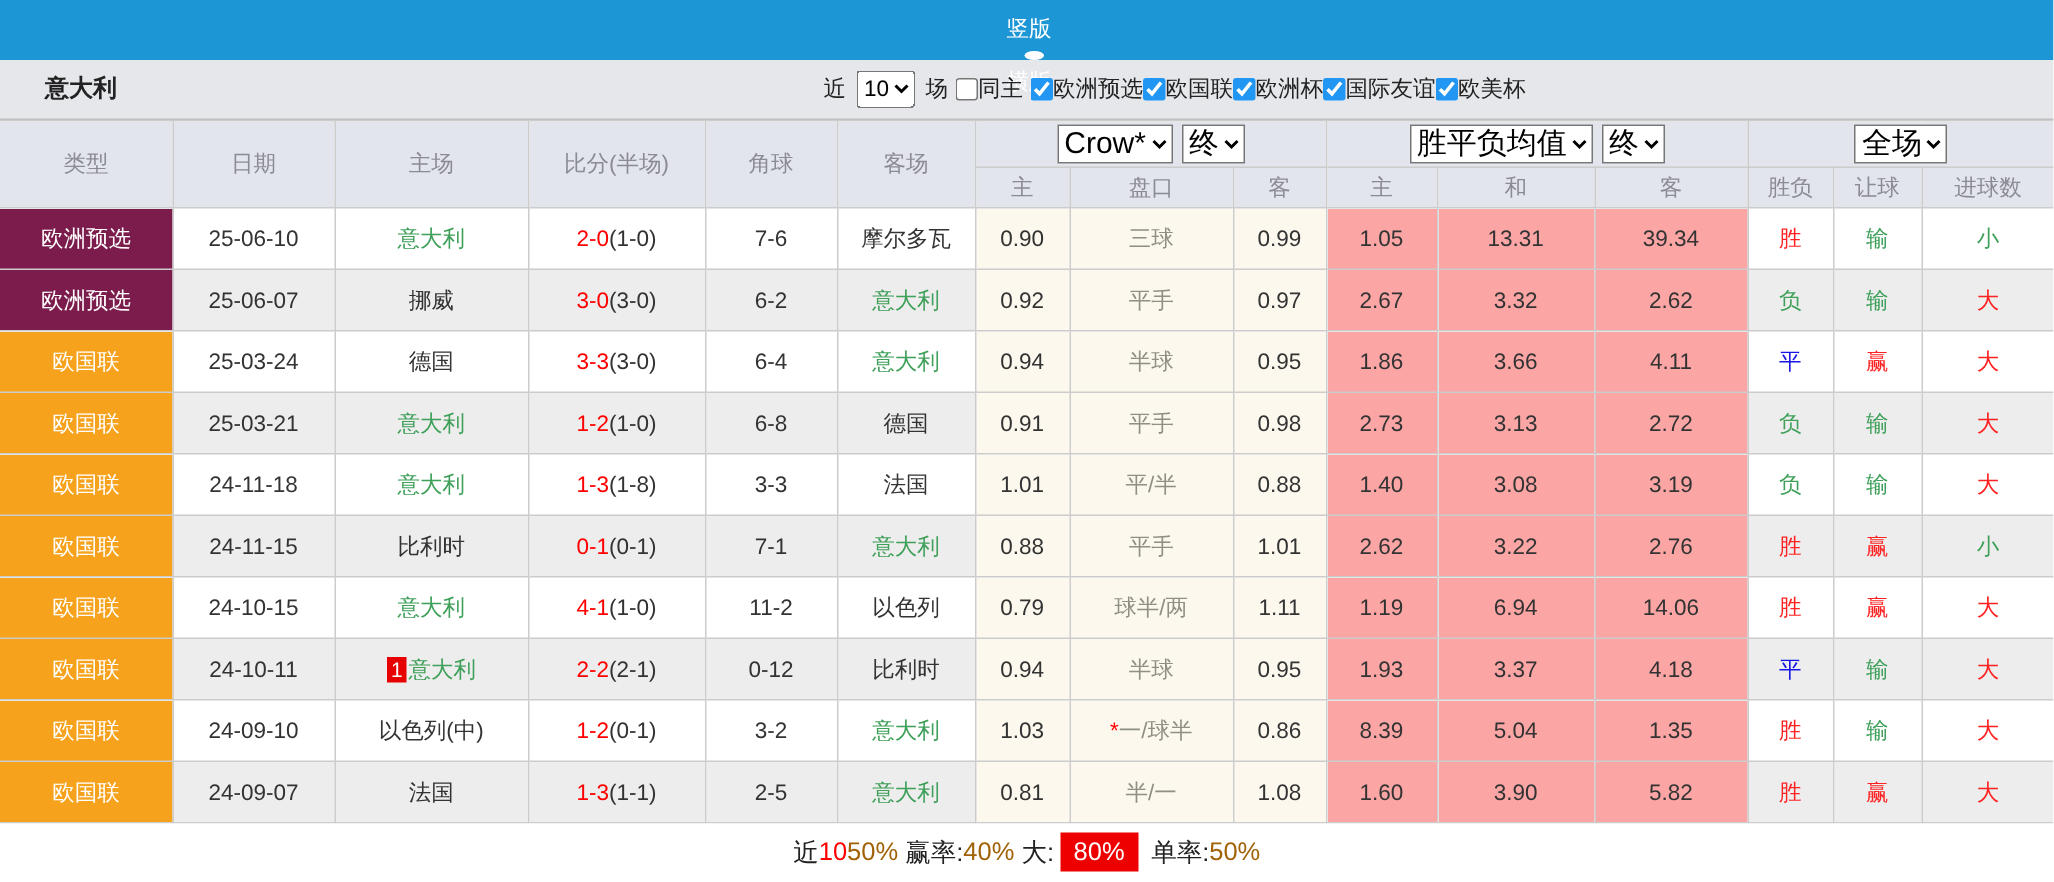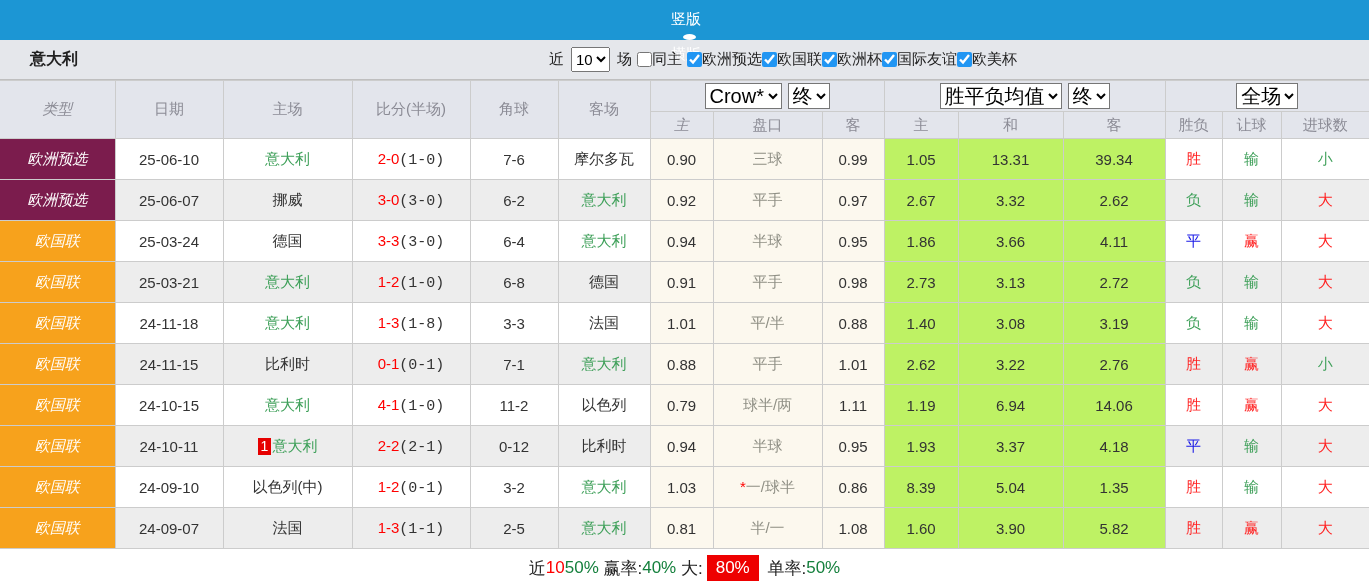--- a/index.html
+++ b/index.html
@@ -26,53 +26,53 @@
   .teamname { margin-left:30px; font-size:16px; font-weight:bold; color:#222; }
   .filters { margin-left:auto; margin-right:352px; display:flex; align-items:center; gap:3px; }
   .filters select { font-size:15px; height:25px; margin:0 4px; }
   .filters input[type="checkbox"] { width:15px; height:15px; accent-color:#2196f3; margin:0; vertical-align:-2px; }
   label.comp { display:inline-flex; align-items:center; cursor:pointer; }
   label.samehome { display:inline-flex; align-items:center; gap:0; margin:0 2px; }
   
   table { width:1369px; border-collapse:collapse; table-layout:fixed; }
   th, td { border:1px solid #ccc; text-align:center; padding:0; overflow:hidden; white-space:nowrap; }
   th { font-weight:normal; }
-  td:first-child, th:first-child { border-left:none;font-style:italic; }
+  td:first-child, th:first-child { border-left:none; }
   td:last-child, th:last-child { border-right:none; }
   thead th { background:#e3e5ec; color:#8b8b95; font-size:15px; }
   thead tr.h1 th { height:31px; }
   thead tr.h2 th { height:27px; }
   thead select { font-size:20px; height:26px; margin:0 3px; background:#fff; }
   tbody td { height:41px; font-size:15px; color:#333; background:#fff; }
   tr.alt td { background:#ededed; }
   td.type-cell { color:#fff; font-size:15px; }
   td.type-cell.maroon { background:#7b1c4d !important; }
   td.type-cell.orange { background:#f7a21c !important; }
   td.ah, tr.alt td.ah { background:#fcf8ee;margin-top:48px; }
-  td.eu, tr.alt td.eu { background:#bef264; }
+  td.eu, tr.alt td.eu { background:#fca5a5; }
   td.hcp { color:#8f8f85; }
   .green { color:#3fa05a; }
   .c-red { color:#ff2222; }
   .c-green { color:#3fa05a; }
   .c-blue { color:#1515e6; }
   .ft { color:#f00; }
-  .ht { color:#333;font-family:Liberation Mono, monospace; }
+  .ht { color:#333; }
   .star { color:#f00; }
   .rank-badge {
     display:inline-block; background:#e60000; color:#fff; font-size:14px;
     padding:0 3px; margin-right:1px; line-height:17px;
   }
   
   .summary {
     height:38px; display:flex; align-items:center; justify-content:center;
     font-size:17px; color:#222; white-space:pre; background:#fff;
   }
   .seg-plain { color:#222; }
   .seg-red { color:#f00; }
-  .seg-blue { color:#15803d; }
+  .seg-blue { color:#a16207; }
   .seg-red-badge { background:#ee0000; color:#fff; padding:3px 9px; margin:0 4px; }
 </style>
 </head>
 <body>
 
 <div class="titlebar">
   <span class="title">近期战绩</span>
   <span class="radio-dot"></span>
   <span class="rlabel">竖版</span>
   <span class="radio-ring"></span>

